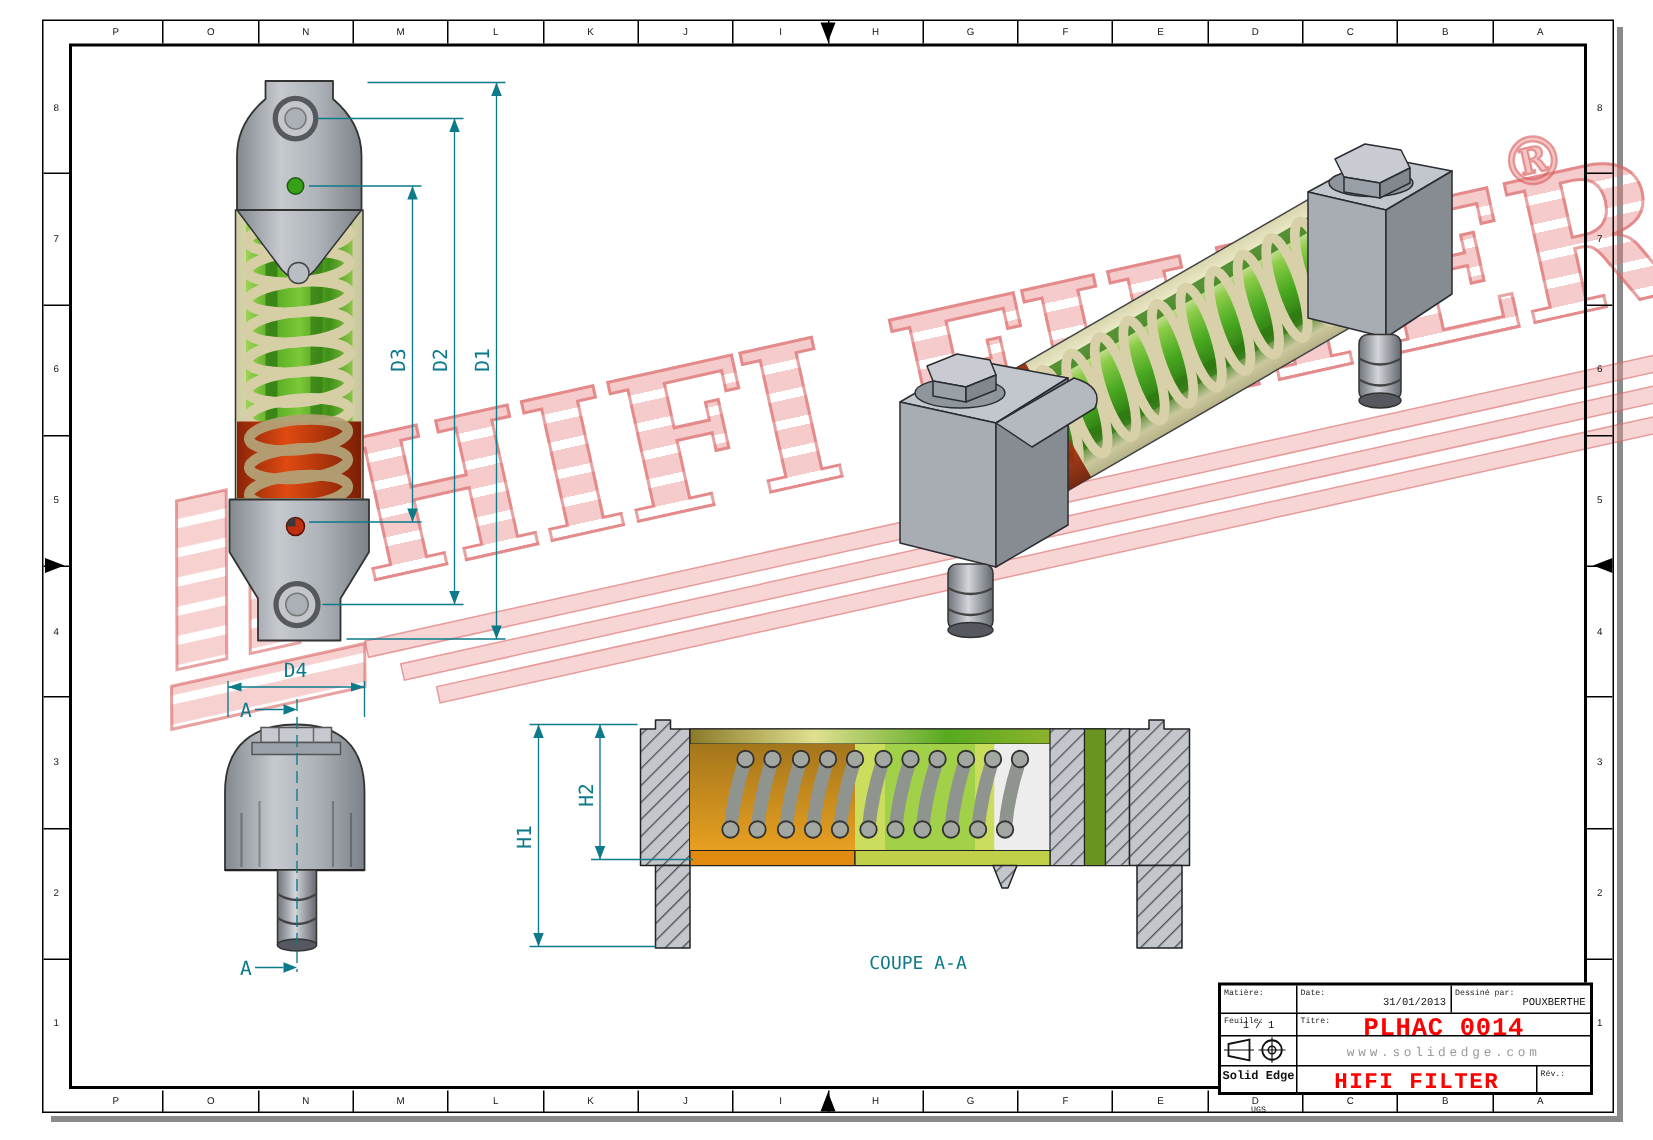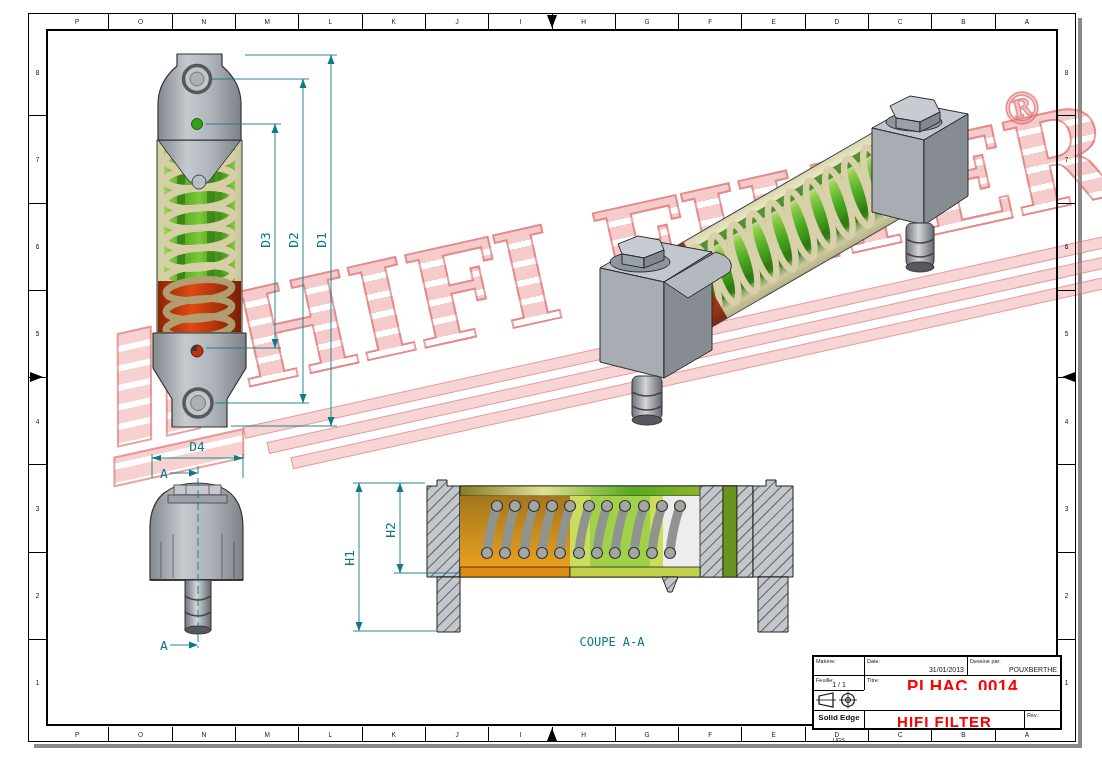--- a/index.html
+++ b/index.html
@@ -40,21 +40,21 @@
   #wm-reg{position:absolute;left:948px;top:-20px;font-size:44px;font-family:"DejaVu Serif",serif;font-weight:bold;
           color:rgba(235,140,140,.50);-webkit-text-stroke:1.5px rgba(213,85,85,.55);}
   .wm-stripe{position:absolute;left:140px;height:10px;width:880px;
              background:rgba(238,150,150,.40);border:1px solid rgba(213,85,85,.45);}
   
   #views{position:absolute;left:0;top:0;z-index:2;}
   
   .chrome{z-index:3;}
   
   #title-block{position:absolute;left:812px;top:655px;width:246px;height:71px;background:#fff;z-index:4;
-               border:2px solid #000;box-sizing:content-box;font-size:6.5px;color:#111;}
+               border:2px solid #000;box-sizing:content-box;font-size:6.5px;color:#111;font-family:Liberation Mono, monospace;}
   .tb-cell{position:absolute;border-left:1px solid #000;border-top:1px solid #000;box-sizing:border-box;overflow:hidden;}
   .tb-label{position:absolute;left:2px;top:1px;font-size:5.5px;color:#222;}
   .tb-val-r{position:absolute;right:3px;bottom:2px;font-size:7px;}
   .tb-center{position:absolute;left:0;right:0;text-align:center;}
   #tb-number{top:1px;font-size:17px;font-weight:600;color:#f00;letter-spacing:.5px;}
   #tb-sheetval{bottom:2px;font-size:7px;}
   #tb-web{top:6px;font-size:8.5px;color:#9a9a9a;letter-spacing:2.5px;}
   #tb-company{top:2px;font-size:15px;font-weight:bold;color:#f00;letter-spacing:1px;}
   #tb-cad{top:2px;font-size:8px;font-weight:bold;}
   #tb-vendor{bottom:1px;font-size:5.5px;}
@@ -478,20 +478,23 @@
     <div class="tb-cell" style="left:0;top:33px;width:50px;height:20px;border-left:none">
       <svg width="48" height="19">
         <polygon points="5,5 19,2 19,16 5,13" fill="none" stroke="#111" stroke-width="1.2"></polygon>
         <line x1="2" y1="9" x2="22" y2="9" stroke="#111" stroke-width="0.8"></line>
         <circle cx="34" cy="9" r="6.5" fill="none" stroke="#111" stroke-width="1.2"></circle>
         <circle cx="34" cy="9" r="2.5" fill="none" stroke="#111" stroke-width="1"></circle>
         <line x1="34" y1="0.5" x2="34" y2="17.5" stroke="#111" stroke-width="0.8"></line>
         <line x1="25" y1="9" x2="43" y2="9" stroke="#111" stroke-width="0.8"></line>
       </svg>
     </div>
+    <div class="tb-cell" style="left:50px;top:33px;width:196px;height:20px">
+      <span class="tb-center" id="tb-web">www.solidedge.com</span>
+    </div>
     <div class="tb-cell" style="left:0;top:53px;width:50px;height:34px;border-left:none">
       <span class="tb-center" id="tb-cad">Solid Edge</span>
       <span class="tb-center" id="tb-vendor">UGS</span>
     </div>
     <div class="tb-cell" style="left:50px;top:53px;width:160px;height:18px">
       <span class="tb-center" id="tb-company">HIFI FILTER</span>
     </div>
     <div class="tb-cell" style="left:210px;top:53px;width:36px;height:18px">
       <span class="tb-label">Rév.:</span>
     </div>

